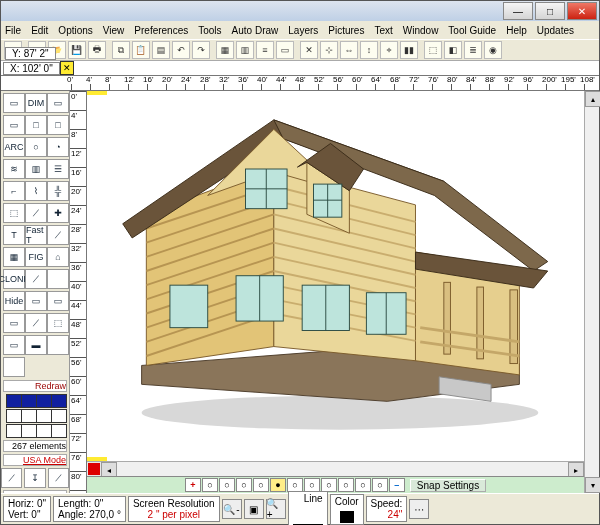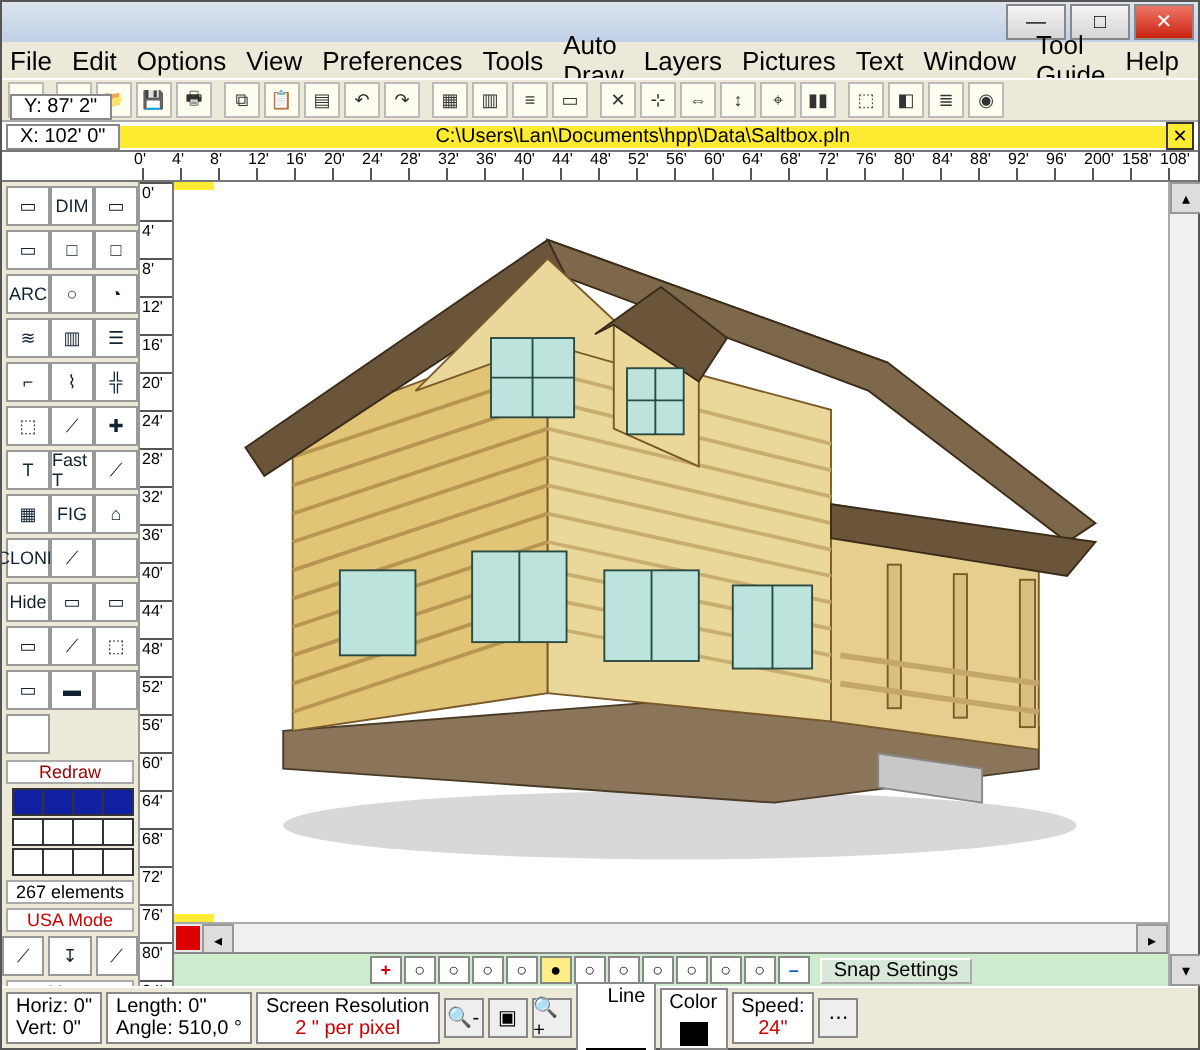--- a/index.html
+++ b/index.html
@@ -1,37 +1,37 @@
 <!DOCTYPE html>
 <html><head>
 <meta charset="utf-8">
 <style>
   html,body{margin:0;padding:0;font-family:"Segoe UI",Tahoma,sans-serif;font-size:11px;background:#808080;}
   .win{width:600px;height:525px;background:#ece9d8;display:flex;flex-direction:column;border:1px solid #555;box-sizing:border-box;}
   .titlebar{height:20px;background:linear-gradient(#dde4ee,#bfd0e6);display:flex;align-items:center;padding:0 2px;font-size:11px;color:#000;}
   .titlebar .spacer{flex:1;}
   .titlebar .winbtn{width:28px;height:16px;margin-left:2px;display:flex;align-items:center;justify-content:center;border:1px solid #888;background:linear-gradient(#f5f5f5,#d5d5d5);font-size:10px;}
   .titlebar .winbtn.close{background:linear-gradient(#ee7766,#cc2211);color:#fff;}
-  .menubar{height:18px;background:#ece9d8;display:flex;align-items:center;padding:0 4px;font-size:13px;}
+  .menubar{height:18px;background:#ece9d8;display:flex;align-items:center;padding:0 4px;font-size:10px;}
   .menubar span{margin-right:10px;}
   .toolbar1{height:20px;background:#ece9d8;border-top:1px solid #fff;border-bottom:1px solid #aaa;display:flex;align-items:center;padding:0 2px;}
   .tool-ico{width:16px;height:16px;margin:0 1px;background:#fdfdf0;border:1px solid #bbb;display:flex;align-items:center;justify-content:center;font-size:9px;color:#333;}
   .tool-sep{width:4px;}
   .coordbar{height:14px;background:#fff;display:flex;align-items:center;font-size:10px;}
   .coordbar .lbl{background:#fff;border:1px solid #888;padding:0 6px;margin-left:2px;white-space:nowrap;}
   .pathbar{flex:1;background:#ffeb32;text-align:center;font-size:10px;padding:0 2px;overflow:hidden;white-space:nowrap;}
   .closebox{width:12px;height:12px;background:#ffeb32;border:1px solid #333;display:flex;align-items:center;justify-content:center;font-size:9px;margin-right:2px;}
   .hruler{height:14px;background:#fff;border-top:1px solid #777;border-bottom:1px solid #777;font-size:8px;display:flex;align-items:flex-end;overflow:hidden;padding-left:70px;}
   .hruler .tick{width:18px;flex:0 0 18px;border-left:1px solid #555;height:6px;position:relative;}
   .hruler .tick span{position:absolute;top:-9px;left:-5px;font-size:8px;}
   .body{flex:1;display:flex;min-height:0;}
   .leftcol{width:68px;background:#ece9d8;border-right:1px solid #999;display:flex;flex-direction:column;overflow:hidden;}
   .toolgrid{display:grid;grid-template-columns:repeat(3,20px);gap:2px;padding:2px;}
   .tg{width:20px;height:18px;background:#fff;border:1px solid #999;display:flex;align-items:center;justify-content:center;font-size:9px;color:#123;}
-  .section-lbl{font-size:9px;text-align:center;color:#900;border:1px solid #aaa;margin:1px 2px;background:#fff;}
+  .section-lbl{font-size:9px;text-align:right;color:#900;border:1px solid #aaa;margin:1px 2px;background:#fff;}
   .swatches{display:grid;grid-template-columns:repeat(4,14px);gap:1px;margin:1px auto;}
   .sw{width:14px;height:12px;border:1px solid #333;}
   .midcol{flex:1;display:flex;min-width:0;}
   .vruler{width:16px;background:#fff;border-right:1px solid #777;font-size:8px;position:relative;overflow:hidden;}
   .vruler .vtick{height:18px;border-top:1px solid #555;position:relative;}
   .vruler .vtick span{position:absolute;left:1px;top:0;font-size:8px;}
   .canvas-wrap{flex:1;display:flex;flex-direction:column;min-width:0;}
   .canvas{flex:1;background:#fff;position:relative;overflow:hidden;}
   .house{position:absolute;left:10px;top:10px;right:20px;bottom:20px;}
   .yellowbar{position:absolute;left:0;top:0;height:4px;width:20px;background:#ffeb32;}
@@ -45,21 +45,21 @@
   .btnrow{height:16px;background:#cdeccd;display:flex;align-items:center;justify-content:center;gap:1px;border-top:1px solid #888;}
   .btnrow .ob{width:14px;height:12px;background:#fff;border:1px solid #888;display:flex;align-items:center;justify-content:center;font-size:9px;}
   .btnrow .plus{color:#c00;font-weight:bold;}
   .btnrow .minus{color:#06c;font-weight:bold;}
   .snap{background:#d9e9d9;border:1px outset #fff;padding:0 6px;font-size:10px;margin-left:4px;}
   .statusbar{height:30px;background:#ece9d8;border-top:1px solid #fff;display:flex;align-items:center;font-size:10px;padding:0 2px;gap:2px;}
   .well{background:#fff;border:1px solid #888;padding:1px 4px;display:flex;flex-direction:column;justify-content:center;line-height:11px;}
   .well .red{color:#c00;}
   .well2{display:flex;align-items:center;gap:2px;}
   .sqbtn{width:18px;height:18px;background:#eee;border:1px solid #888;display:flex;align-items:center;justify-content:center;font-size:10px;}
-  .usa{color:#c00;}
+  .usa{color:#c00;text-decoration:underline;}
   
   svg.house-svg{width:100%;height:100%;}
 </style>
 </head>
 <body>
 
 <div class="win">
 
   <div class="titlebar">
     <span class="spacer"></span>
@@ -113,21 +113,20 @@
     <div class="tool-ico">▮▮</div>
     <div class="tool-sep"></div>
     <div class="tool-ico">⬚</div>
     <div class="tool-ico">◧</div>
     <div class="tool-ico">≣</div>
     <div class="tool-ico">◉</div>
   </div>
 
   <div class="coordbar">
     <div class="lbl">X: 102' 0"</div>
-    <div class="pathbar">C:\Users\Lan\Documents\hpp\Data\Saltbox.pln</div>
     <div class="closebox">✕</div>
   </div>
   <div class="coordbar" style="height:0;overflow:visible;position:relative;">
      <div class="lbl" style="position:absolute;left:2px;top:-28px;">Y: 87' 2"</div>
   </div>
 
   <div class="hruler" id="hruler">
       <div class="tick">
         <span>0'</span>
       </div>
@@ -200,21 +199,21 @@
       <div class="tick">
         <span>92'</span>
       </div>
       <div class="tick">
         <span>96'</span>
       </div>
       <div class="tick">
         <span>200'</span>
       </div>
       <div class="tick">
-        <span>158'</span>
+        <span>195'</span>
       </div>
       <div class="tick">
         <span>108'</span>
       </div>
     </div>
 
   <div class="body">
     <div class="leftcol">
       <div class="toolgrid" id="toolgrid">
           <div class="tg">▭</div>
@@ -468,39 +467,39 @@
     </div>
   </div>
 
   <div class="statusbar">
     <div class="well">
       <span>Horiz:  0"</span>
       <span>Vert:   0"</span>
     </div>
     <div class="well">
       <span>Length: 0"</span>
-      <span>Angle: 510,0 °</span>
+      <span>Angle: 270,0 °</span>
     </div>
     <div class="well" style="text-align:center;">
       <span>Screen Resolution</span>
       <span class="red">2 " per pixel</span>
     </div>
     <div class="well2">
       <div class="sqbtn">🔍-</div>
       <div class="sqbtn">▣</div>
       <div class="sqbtn">🔍+</div>
     </div>
     <div class="well" style="flex-direction:column;align-items:flex-end;gap:20px;">
       <span>Line</span>
       <span style="display:inline-block;width:30px;border-top:1px solid #000;"></span>
     </div>
     <div class="well" style="flex-direction:column;align-items:center;gap:4px;">
       <span>Color</span>
       <span style="display:inline-block;width:14px;height:12px;background:#000;"></span>
     </div>
-    <div class="well" style="text-align:center;">
+    <div class="well" style="text-align:right;">
       <span>Speed:</span>
       <span class="red">24"</span>
     </div>
     <div class="sqbtn">⋯</div>
   </div>
 
 </div>
 
 </body></html>

